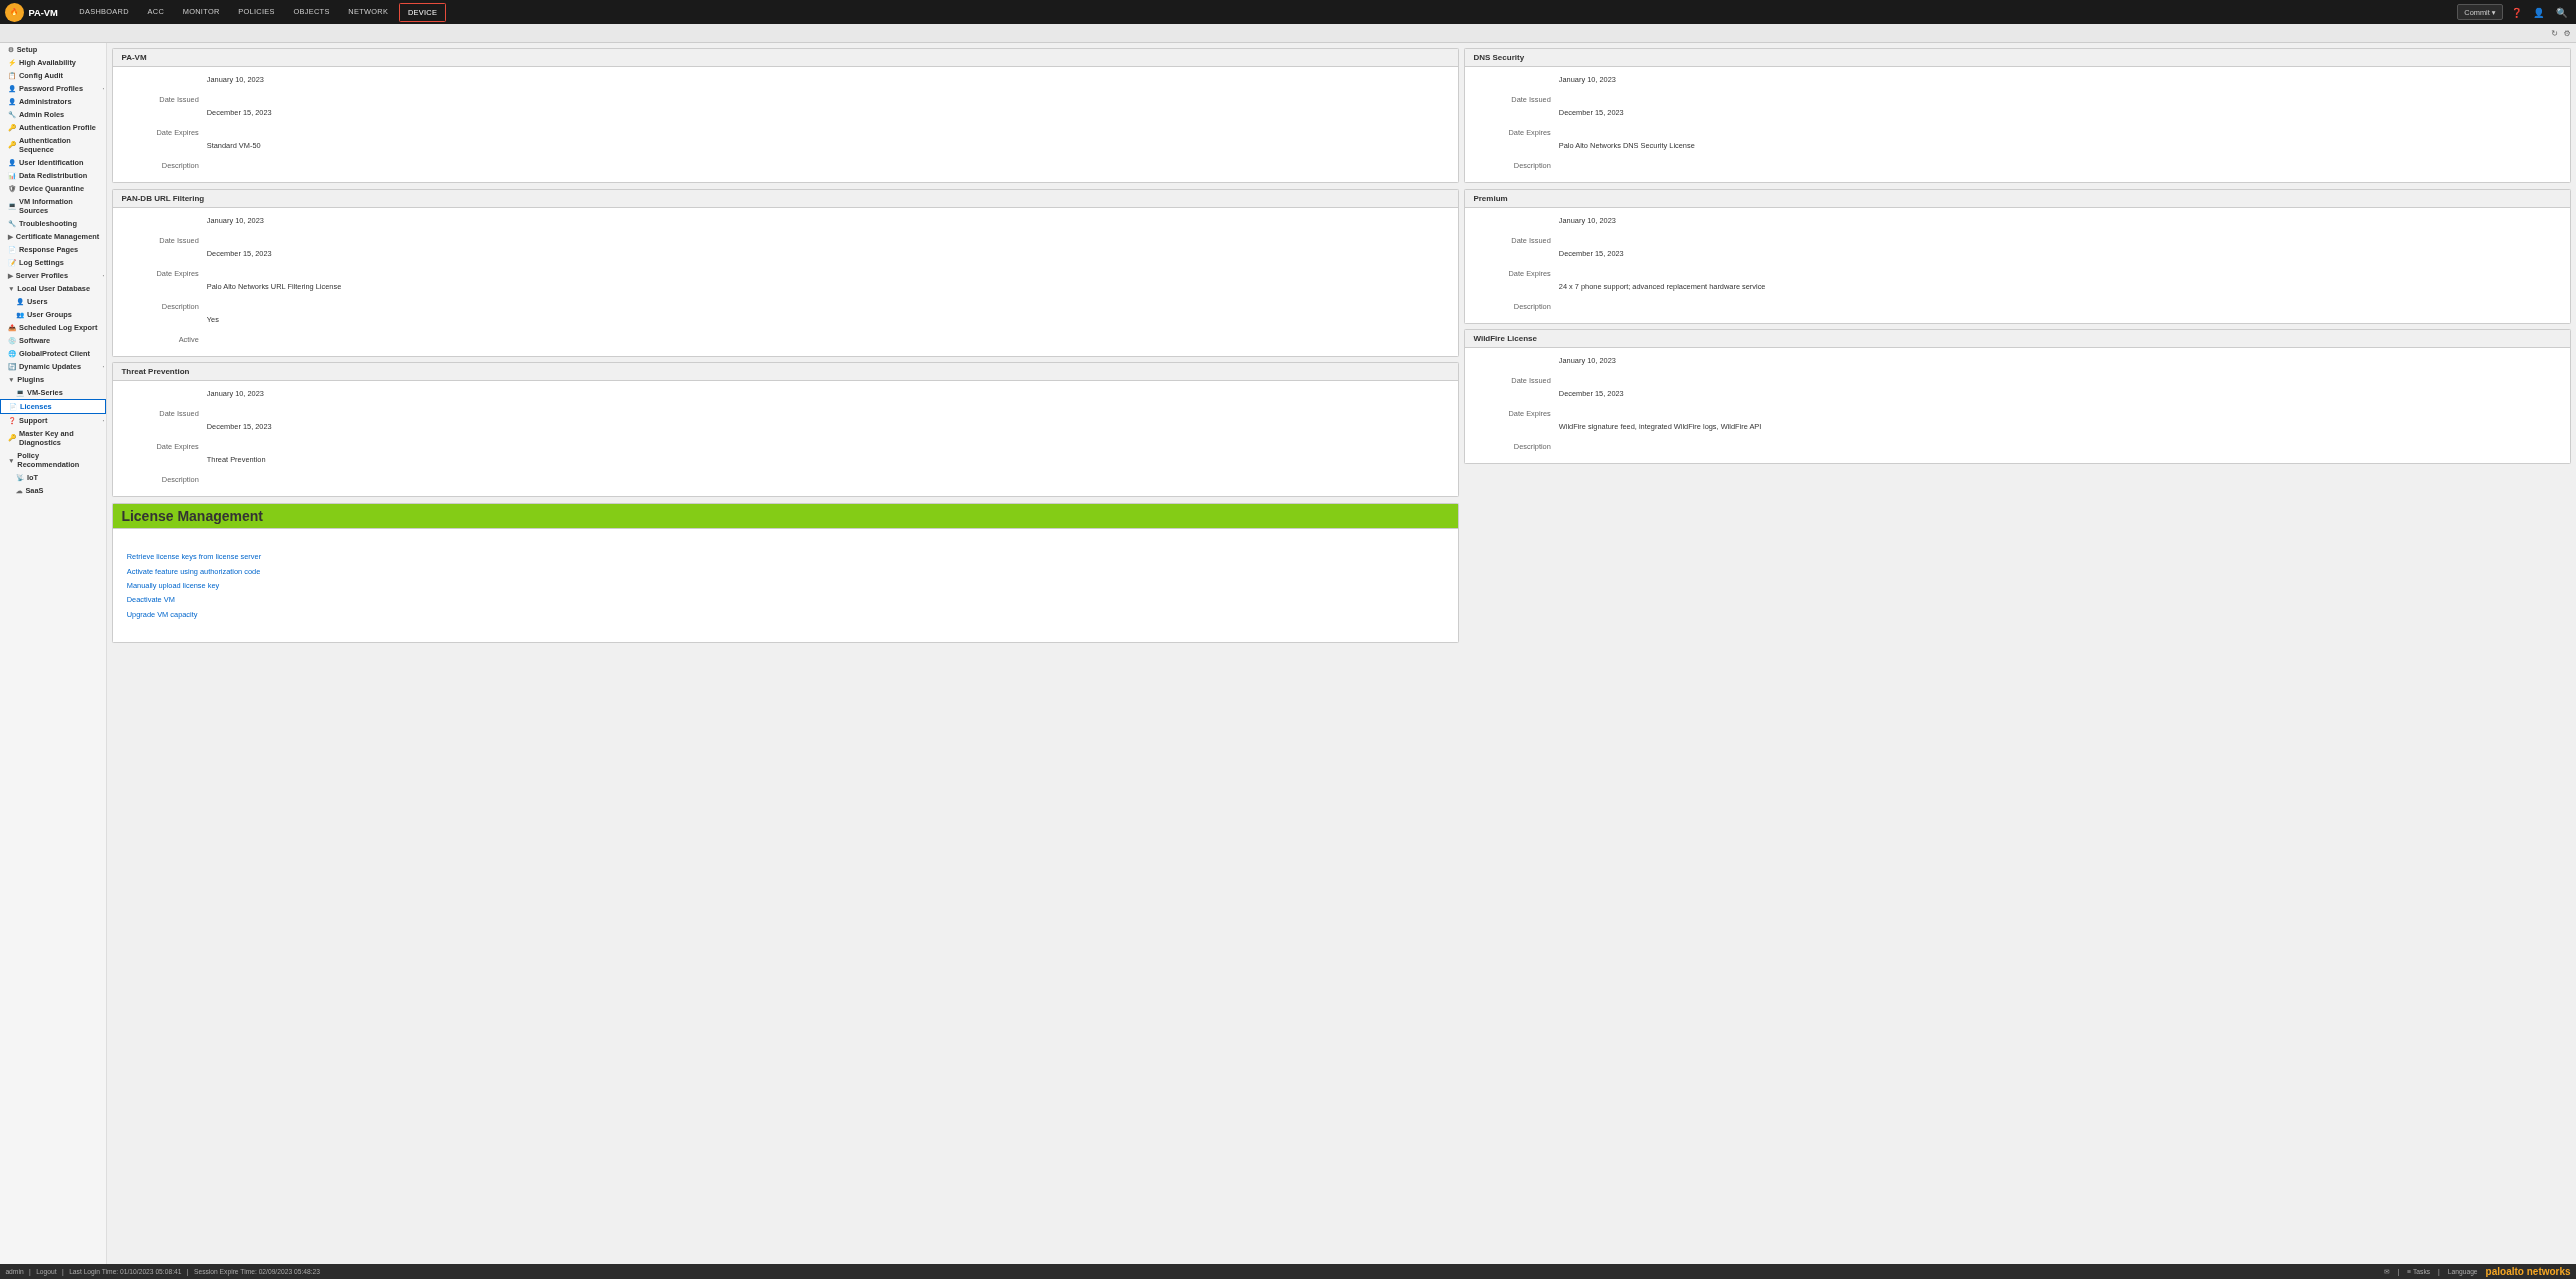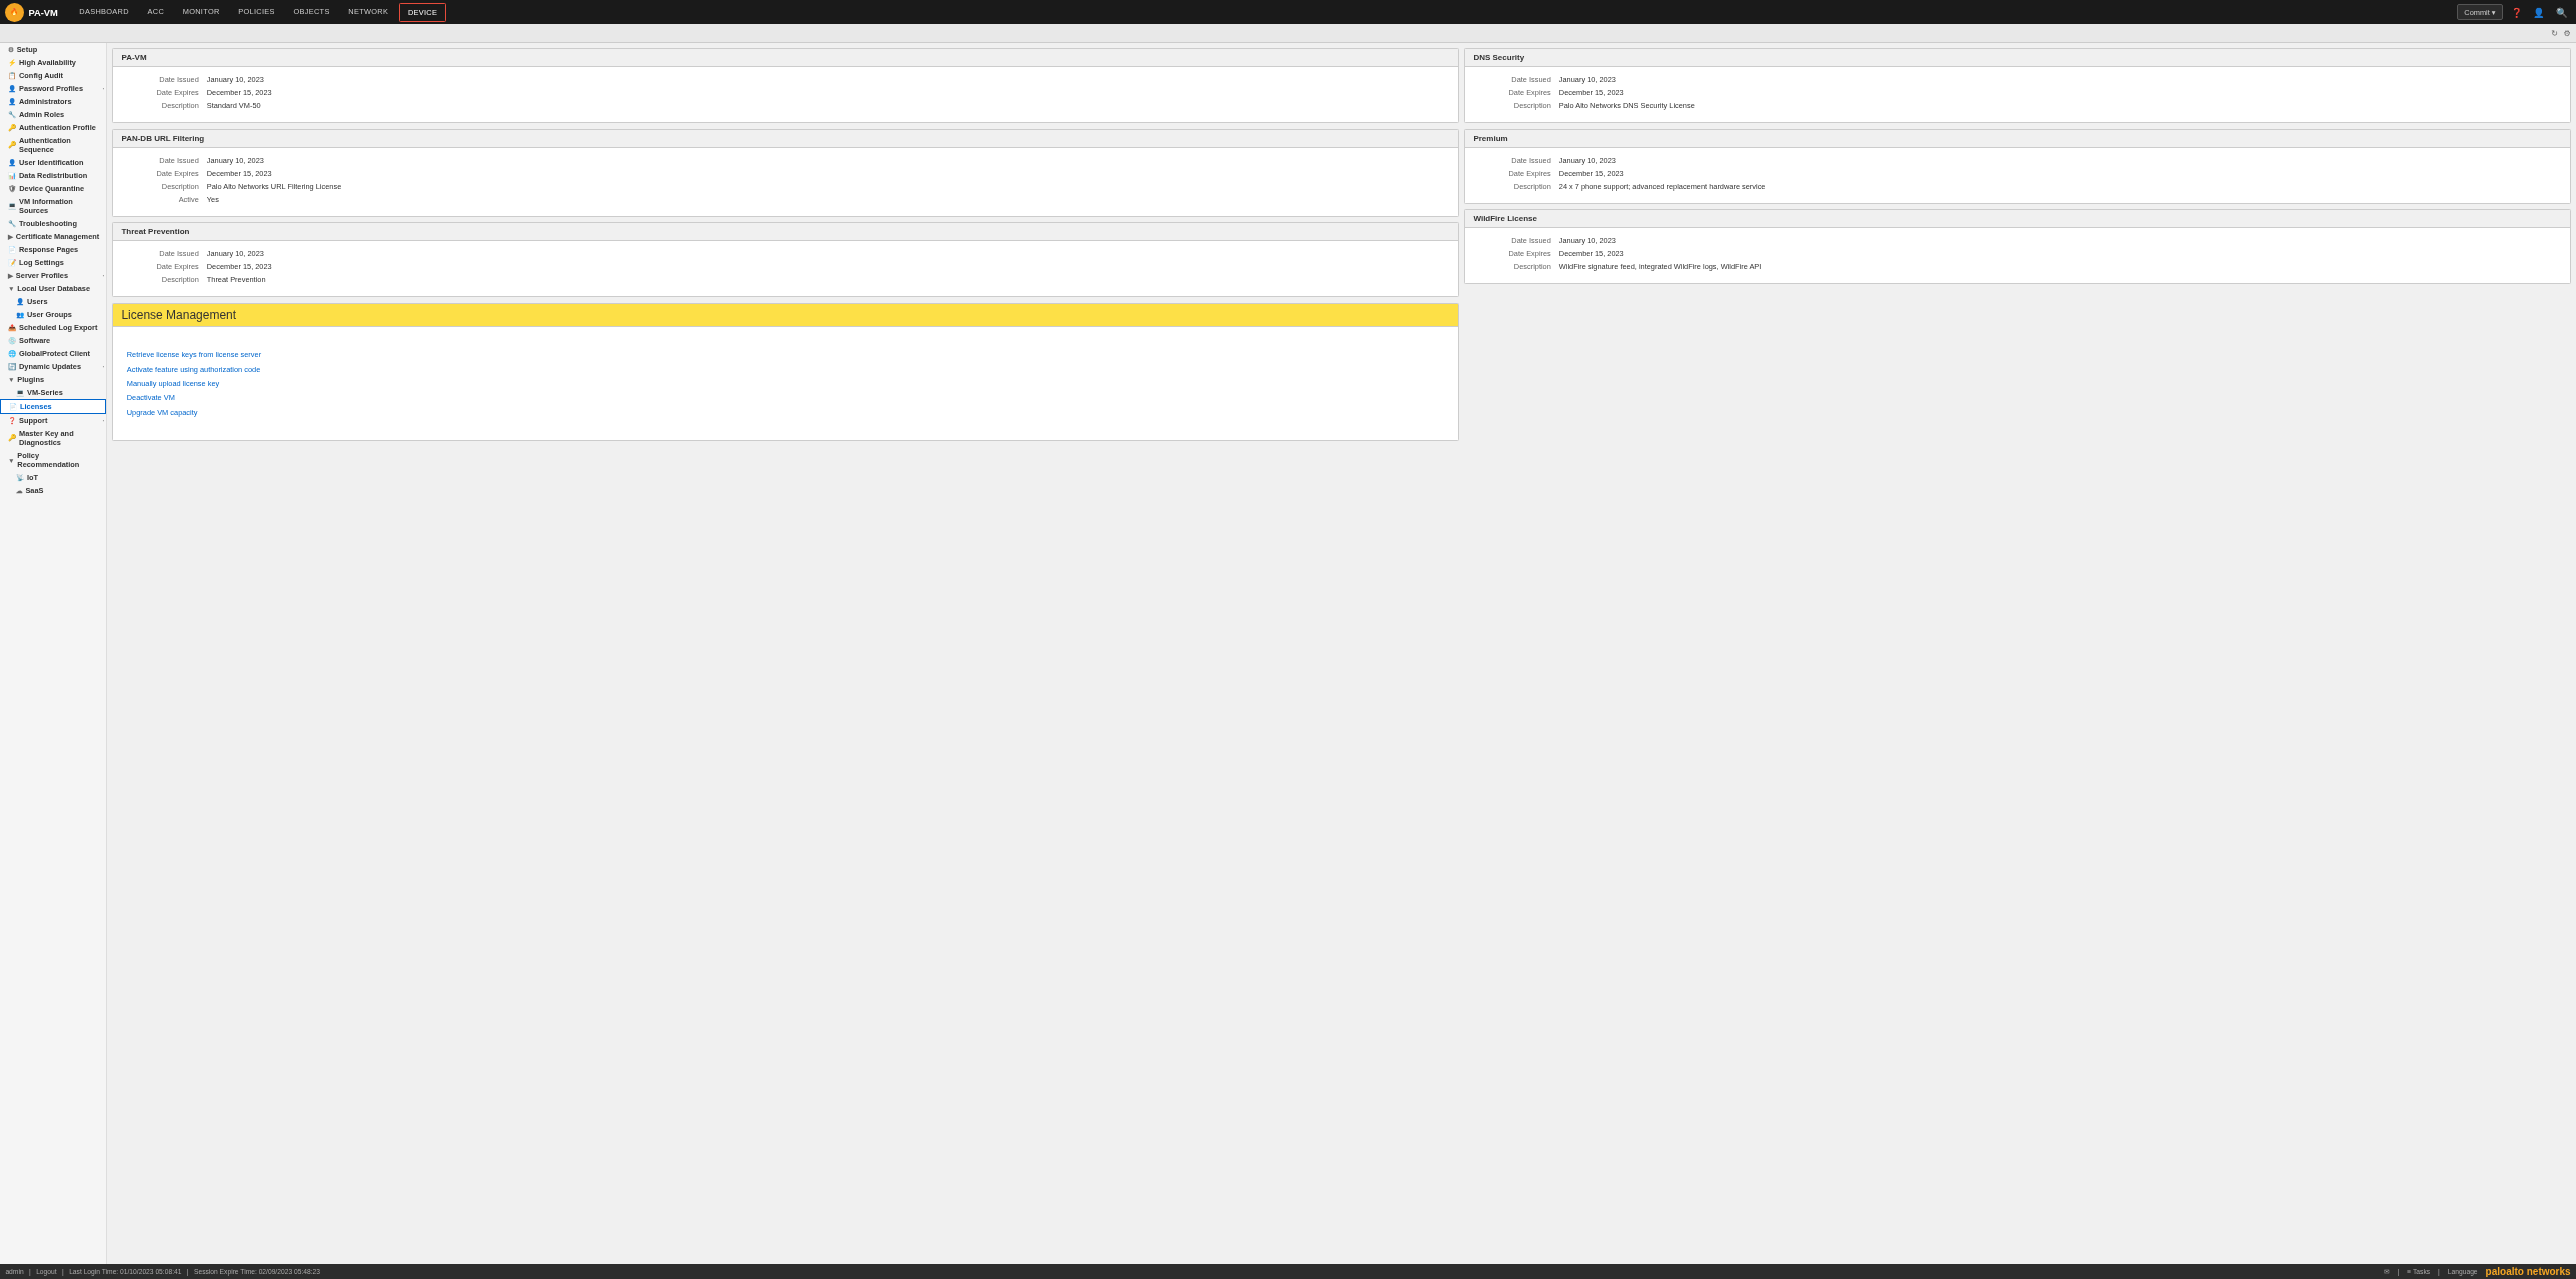--- a/index.html
+++ b/index.html
@@ -35,26 +35,26 @@
     
     .content { flex: 1; overflow-y: auto; padding: 5.4px; display: flex; gap: 5.4px; }
     .content-left { flex: 1; display: flex; flex-direction: column; gap: 5.4px; }
     .content-right { width: 45%; display: flex; flex-direction: column; gap: 5.4px; }
 
     
     .card { background: #fff; border: 0.7px solid #ccc; border-radius: 1.3px; }
     .card-header { background: #f0f0f0; border-bottom: 0.7px solid #ccc; padding: 4px 8px; font-size: 8px; font-weight: bold; color: #333; }
     .card-body { padding: 8px 13.4px; }
     .card-row { display: flex; margin-bottom: 4px; }
-    .card-label { width: 80px; color: #666; font-size: 7.4px; text-align: right; padding-right: 8px; flex-shrink: 0; }
+    .card-label { width: 80px; color: #666; font-size: 7.4px; text-align: right; padding-right: 8px; flex-shrink: 0; margin-top: 20px; }
     .card-value { color: #333; font-size: 7.4px; }
 
     
     .license-mgmt { background: #fff; border: 0.7px solid #ccc; border-radius: 1.3px; }
-    .license-mgmt-header { background: #fde047; border-bottom: 0.7px solid #ccc; padding: 4px 8px; font-size: 12px; font-weight: normal; color: #333; }
+    .license-mgmt-header { background: #84cc16; border-bottom: 0.7px solid #ccc; padding: 4px 8px; font-size: 14px; font-weight: bold; color: #333; }
     .license-link { color: #0066cc; cursor: pointer; padding: 2.7px 13.4px; font-size: 7.4px; display: block; }
 
     
     .status-bar { background: #2c2c2c; color: #aaa; padding: 2px 5.4px; font-size: 6.7px; display: flex; align-items: center; justify-content: space-between; flex-shrink: 0; }
     .status-left { display: flex; gap: 5.4px; }
     .status-right { display: flex; align-items: center; gap: 8px; }
     .status-link { color: #aaa; cursor: pointer; }
     .palo-logo { color: #f5a623; font-weight: bold; font-size: 10px; }
   </style>
 </head>

